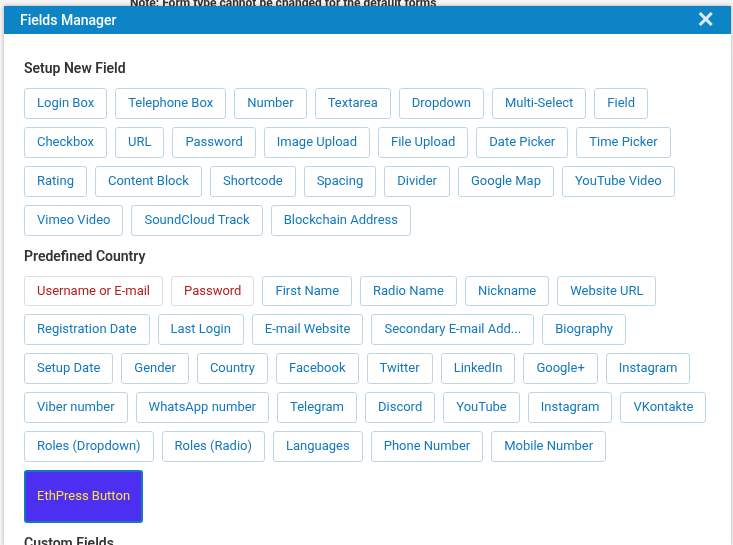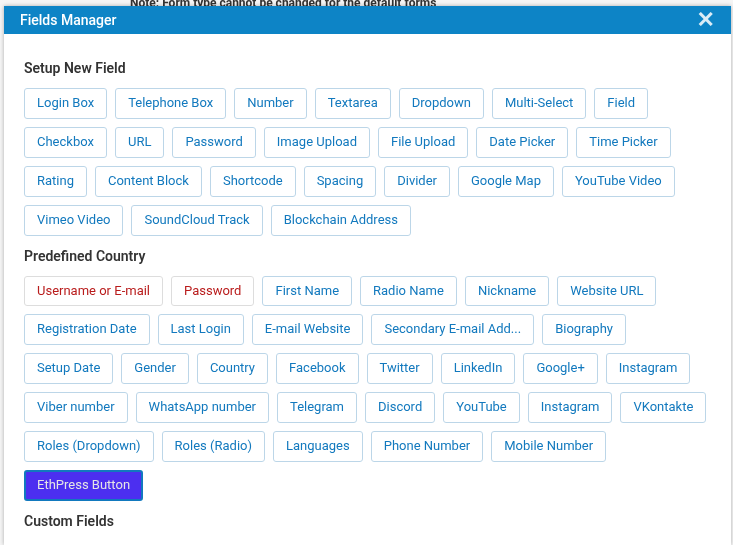--- a/index.html
+++ b/index.html
@@ -81,23 +81,23 @@
   white-space: nowrap;
   line-height: 1.3;
 }
 .pill.disabled {
   color: #b91c1c;
   border-color: #ddd;
   cursor: default;
 }
 .pill.highlight {
   background: #4c2ff0;
-  color: #e5e5e5;
+  color: #fde047;
   border: 2px solid #1279be;
-  padding: 5px 11px;
+  padding: 16px 11px;
 }
 </style>
 </head>
 <body>
 
 <div class="backdrop-text">Note: Form type cannot be changed for the default forms</div>
 
 <div class="modal">
   <div class="modal-header">
     <div class="modal-title">Fields Manager</div>

